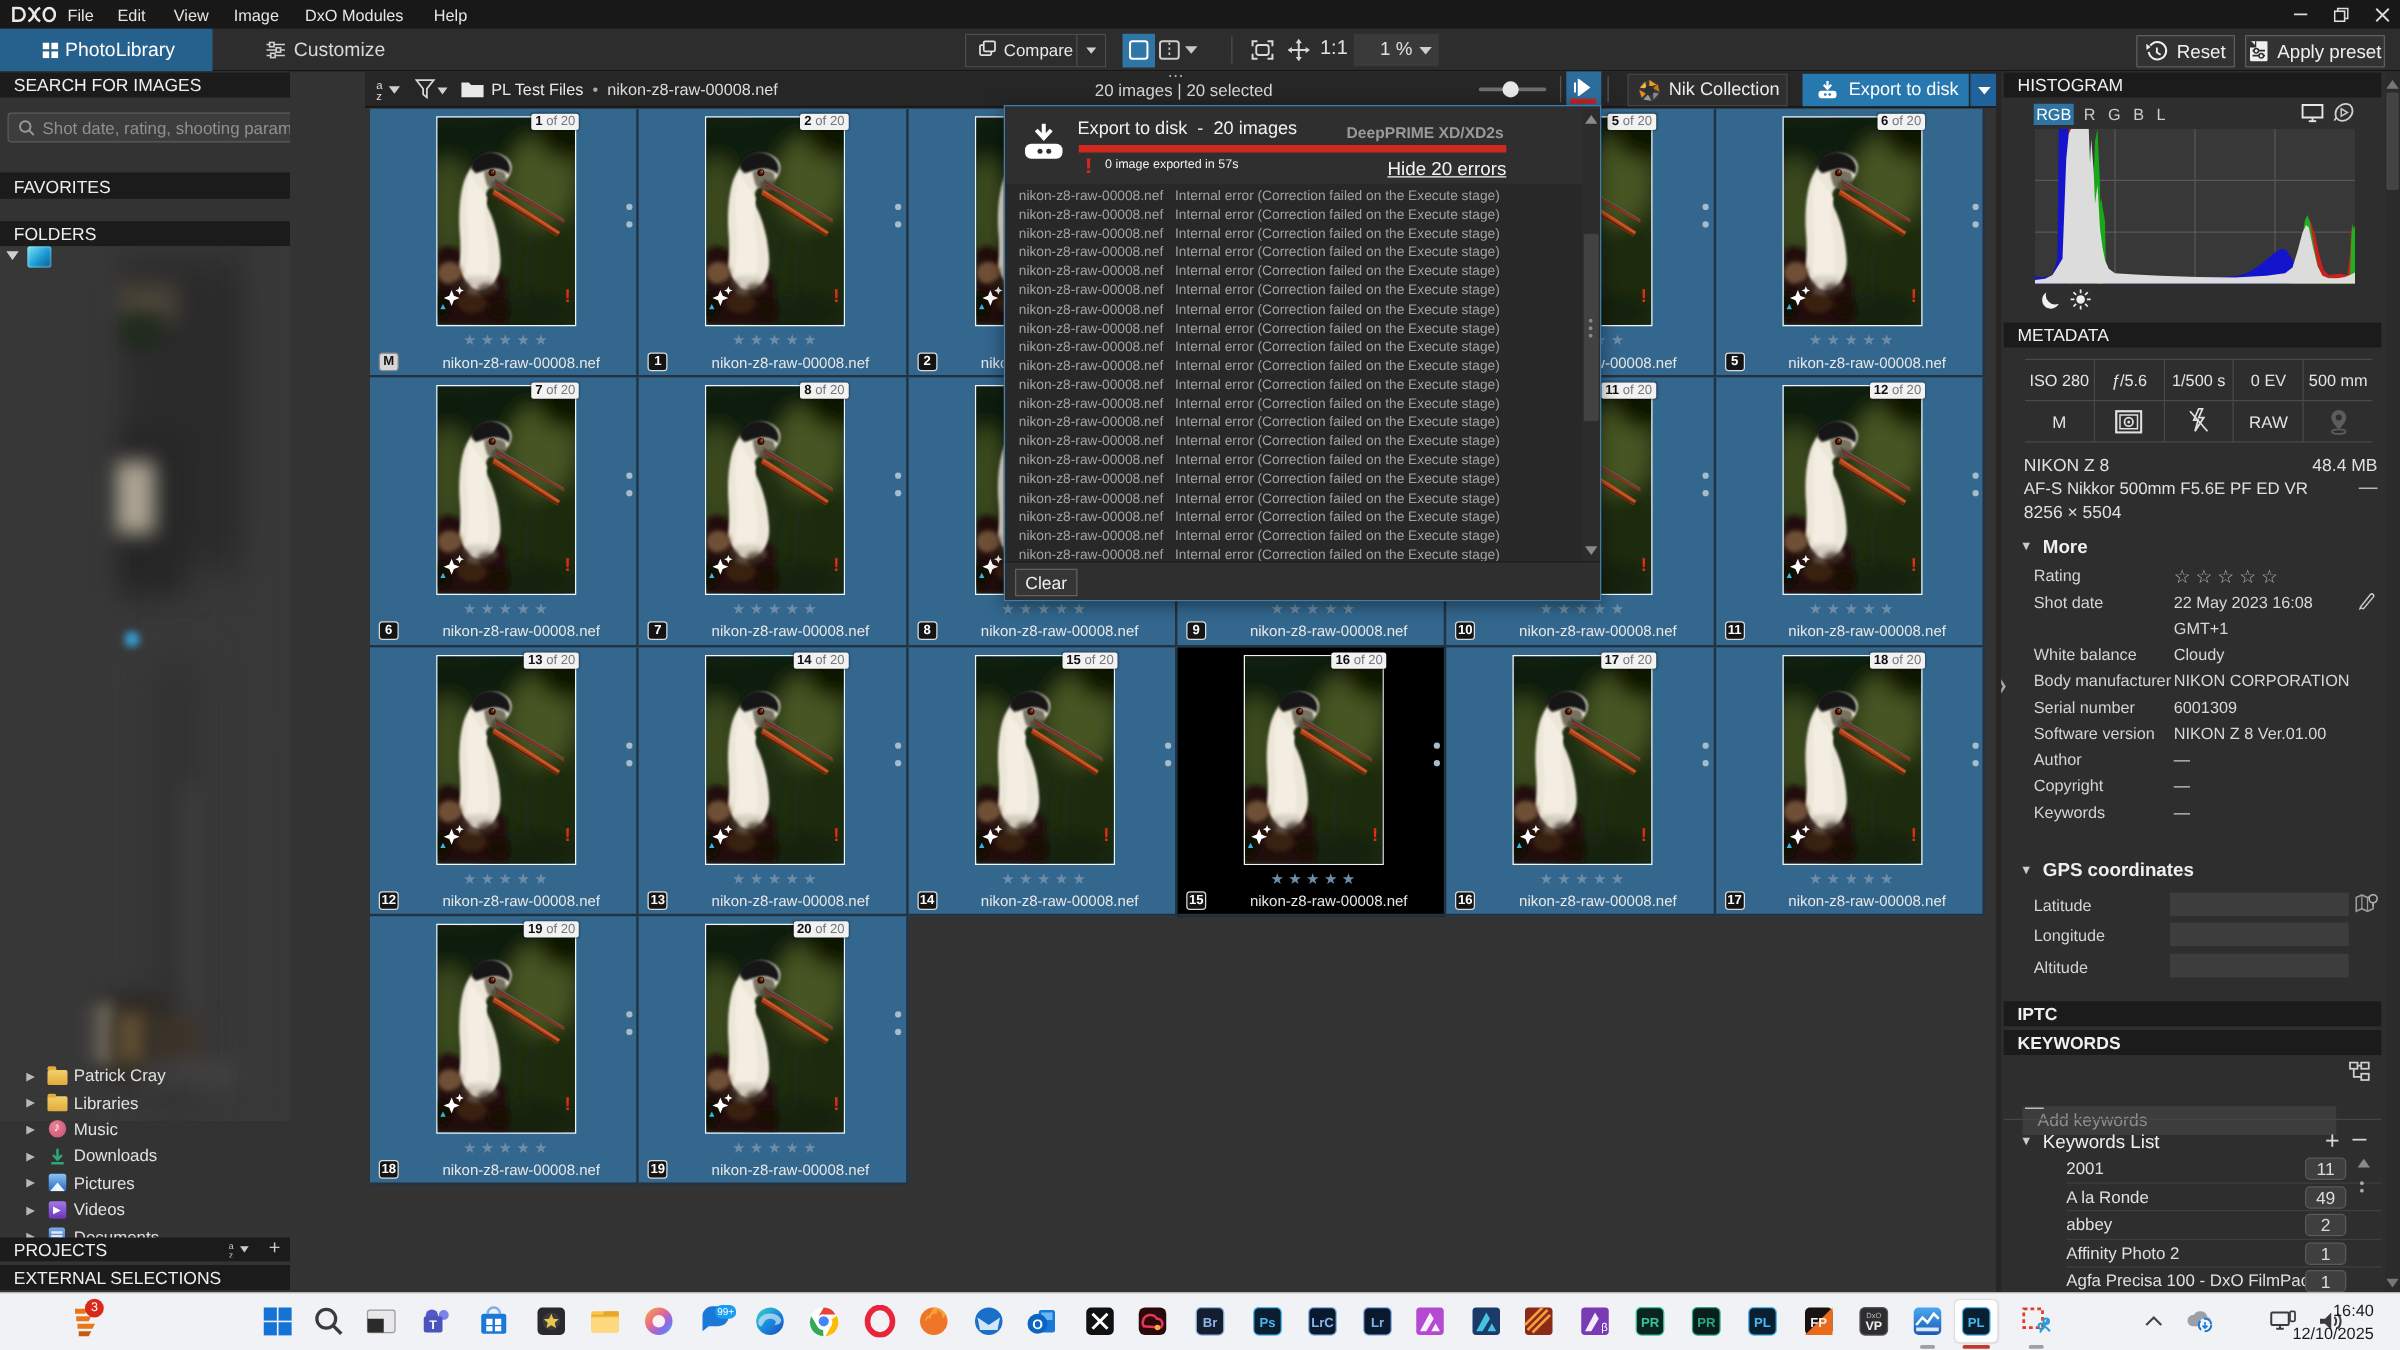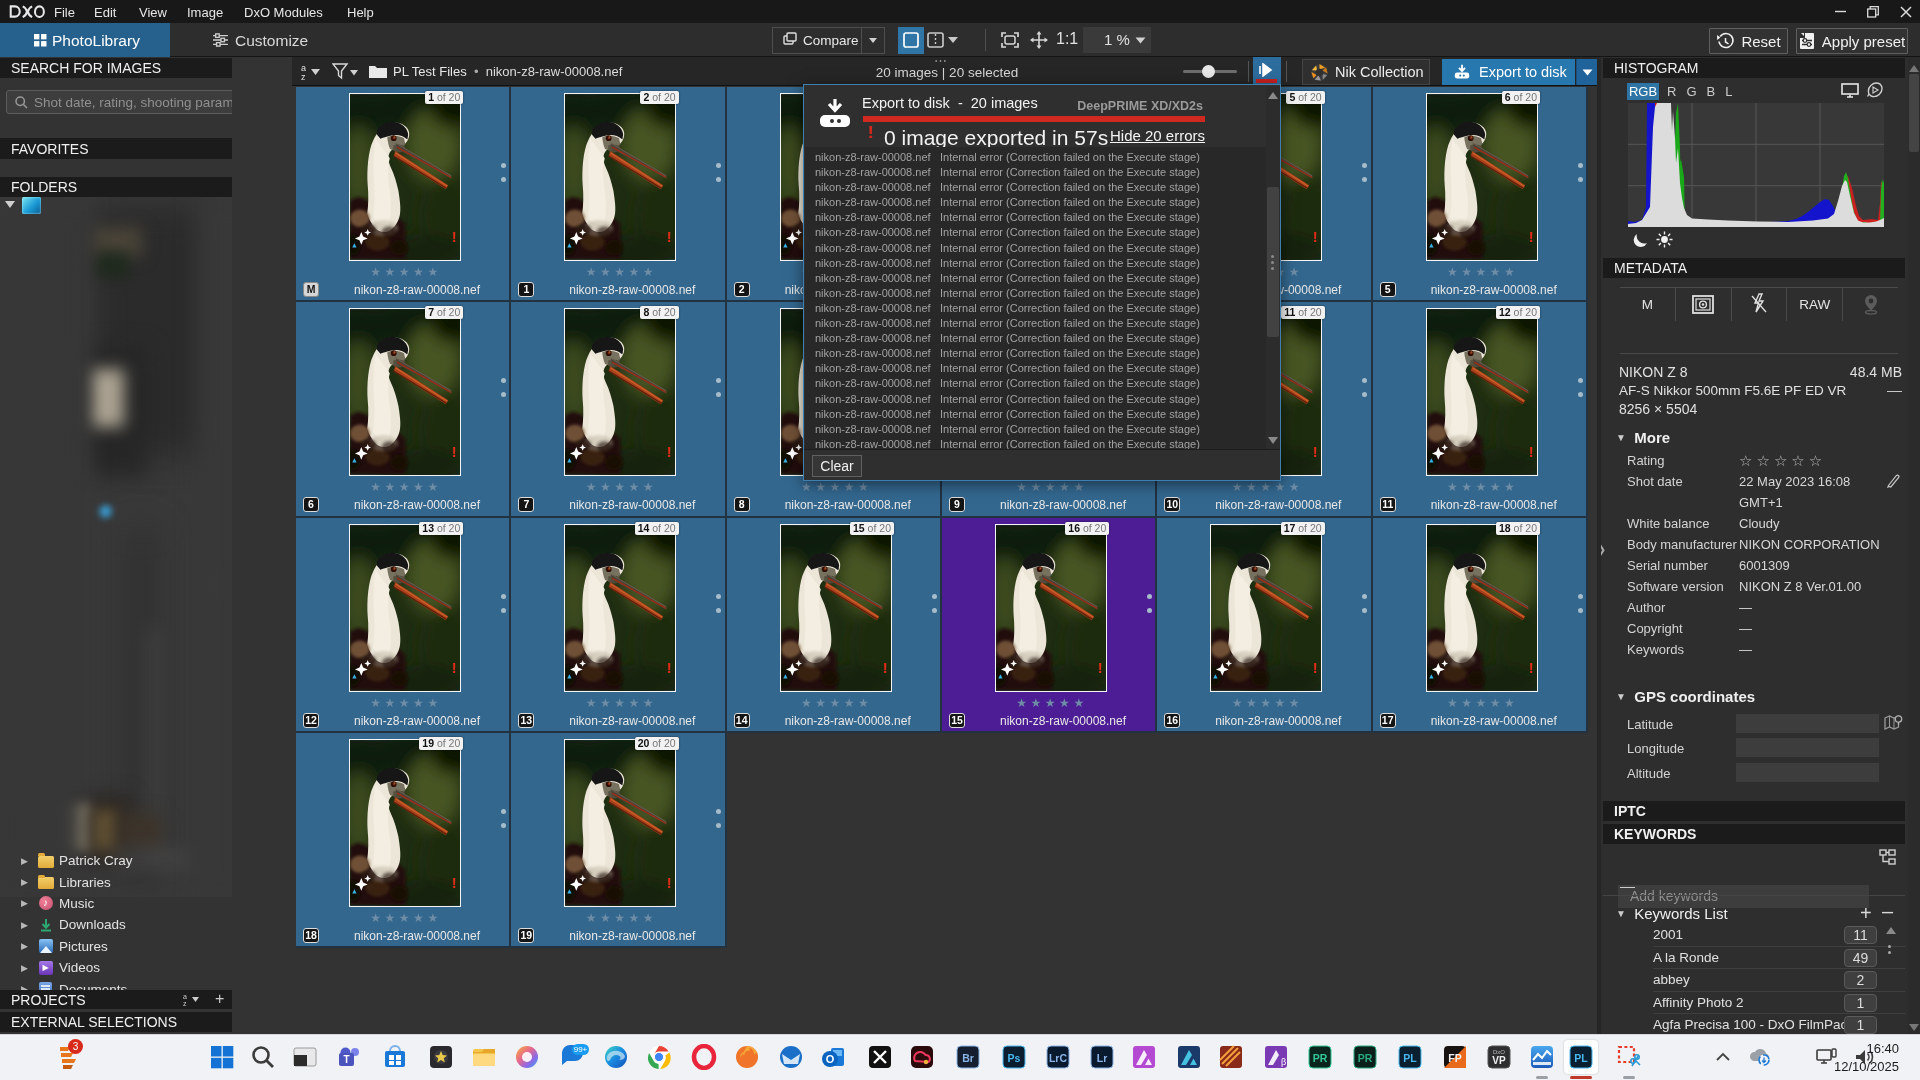--- a/index.html
+++ b/index.html
@@ -566,21 +566,21 @@
       </svg>
  <div class="cell-badge" style="right:46px;top:4px;"><b>15</b> of 20</div>
  <div class="dots2 abs" style="left:205px;top:76px;">
         <i></i>
         <i></i>
       </div>
  <div class="stars" style="left:0;top:178px;width:220px;">★★★★★</div>
  <div class="fname" style="left:26px;top:196px;width:190px;">nikon-z8-raw-00008.nef</div>
  <div class="idx-badge" style="left:7px;top:195px;">14</div>
 </div>
-<div class="abs" style="left:650.0px;top:460.7px;width:215.3px;height:215.3px;background:#4c1d95;border-right:2px solid #223240;border-bottom:2px solid #223240;">
+<div class="abs" style="left:650.0px;top:460.7px;width:215.3px;height:215.3px;background:#000000;border-right:2px solid #223240;border-bottom:2px solid #223240;">
  <svg class="abs" style="left:53px;top:6px;border:1px solid #f5f5f5;" width="112" height="168">
         <use href="#bird"></use>
       </svg>
  <div class="cell-badge" style="right:46px;top:4px;"><b>16</b> of 20</div>
  <div class="dots2 abs" style="left:205px;top:76px;">
         <i></i>
         <i></i>
       </div>
  <div class="stars" style="left:0;top:178px;width:220px;">★★★★★</div>
  <div class="fname" style="left:26px;top:196px;width:190px;">nikon-z8-raw-00008.nef</div>
@@ -643,21 +643,21 @@
  <svg class="abs" style="left:14px;top:13px" width="34" height="32" viewBox="0 0 34 32">
         <path d="M17,1 v10 M11,6 l6,6.5 l6,-6.5" stroke="#fff" stroke-width="3.2" fill="none"></path>
         <rect x="2" y="17" width="30" height="12" rx="5" fill="#fff"></rect>
         <circle cx="14" cy="23" r="2" fill="#2f2f2f"></circle>
         <circle cx="21" cy="23" r="2" fill="#2f2f2f"></circle>
       </svg>
  <div class="abs" style="left:58px;top:10px;color:#f2f2f2;font-size:14.5px;">Export to disk&nbsp; -&nbsp; 20 images</div>
  <div class="abs" style="right:77px;top:14px;color:#9a9a9a;font-size:12.5px;font-weight:bold;white-space:nowrap;">DeepPRIME XD/XD2s</div>
  <div class="abs" style="left:59px;top:31px;width:342px;height:6px;background:#d02a20;"></div>
   <div class="abs" style="left:64px;top:38px;font-size:17px;font-weight:bold;color:#d5281c;transform:scaleX(1.15);">!</div>
- <div class="abs" style="left:80px;top:41px;color:#f2f2f2;font-size:21px;">0 image exported in 57s</div>
+ <div class="abs" style="left:80px;top:41px;color:#f2f2f2;font-size:10px;">0 image exported in 57s</div>
  <div class="abs" style="left:306px;top:42px;color:#f5f5f5;font-size:15px;text-decoration:underline;">Hide 20 errors</div>
  <div class="abs" style="left:1px;top:62px;width:461px;height:302px;background:#282828;padding-top:3px;">
 <div class="errrow"><span class="f">nikon-z8-raw-00008.nef</span>Internal error (Correction failed on the Execute stage)</div>
 <div class="errrow"><span class="f">nikon-z8-raw-00008.nef</span>Internal error (Correction failed on the Execute stage)</div>
 <div class="errrow"><span class="f">nikon-z8-raw-00008.nef</span>Internal error (Correction failed on the Execute stage)</div>
 <div class="errrow"><span class="f">nikon-z8-raw-00008.nef</span>Internal error (Correction failed on the Execute stage)</div>
 <div class="errrow"><span class="f">nikon-z8-raw-00008.nef</span>Internal error (Correction failed on the Execute stage)</div>
 <div class="errrow"><span class="f">nikon-z8-raw-00008.nef</span>Internal error (Correction failed on the Execute stage)</div>
 <div class="errrow"><span class="f">nikon-z8-raw-00008.nef</span>Internal error (Correction failed on the Execute stage)</div>
 <div class="errrow"><span class="f">nikon-z8-raw-00008.nef</span>Internal error (Correction failed on the Execute stage)</div>
@@ -736,20 +736,27 @@
     </svg>
  <svg class="abs" style="left:55px;top:174px" width="17" height="17" viewBox="0 0 17 17">
       <circle cx="8.5" cy="8.5" r="3.4" fill="#f0f0f0"></circle>
       <g stroke="#f0f0f0" stroke-width="1.4">
         <path d="M8.5,0.5 v3 M8.5,13.5 v3 M0.5,8.5 h3 M13.5,8.5 h3 M2.8,2.8 l2.1,2.1 M12.1,12.1 l2.1,2.1 M14.2,2.8 l-2.1,2.1 M4.9,12.1 l-2.1,2.1"></path>
       </g>
     </svg>
  <div class="hdr" style="position:absolute;left:2px;top:201px;width:302px;height:20px;">METADATA</div>
 
  <div class="abs" style="left:19px;top:230px;width:278px;height:67px;border-top:1px solid #4a4a4a;border-bottom:1px solid #4a4a4a;">
+   <div style="display:flex;height:33px;border-bottom:1px solid #4a4a4a;color:#e4e4e4;font-size:13px;white-space:nowrap;text-align:center;line-height:33px;">
+     <div style="flex:1;border-right:1px solid #4a4a4a;">ISO 280</div>
+        <div style="flex:1;border-right:1px solid #4a4a4a;"><i>ƒ</i>/5.6</div>
+        <div style="flex:1;border-right:1px solid #4a4a4a;">1/500 s</div>
+        <div style="flex:1;border-right:1px solid #4a4a4a;">0 EV</div>
+        <div style="flex:1;">500 mm</div>
+   </div>
    <div style="display:flex;height:33px;color:#e4e4e4;font-size:13.5px;text-align:center;line-height:33px;">
      <div style="flex:1;border-right:1px solid #4a4a4a;">M</div>
      <div style="flex:1;border-right:1px solid #4a4a4a;"><svg width="22" height="19" viewBox="0 0 22 19" style="margin-top:7px">
             <rect x="1" y="1" width="20" height="17" fill="none" stroke="#e0e0e0" stroke-width="1.8"></rect>
             <rect x="4" y="4" width="14" height="11" fill="none" stroke="#e0e0e0" stroke-width="1.2"></rect>
             <circle cx="11" cy="9.5" r="3.4" fill="none" stroke="#e0e0e0" stroke-width="1.4"></circle>
             <circle cx="11" cy="9.5" r="1.2" fill="#e0e0e0"></circle>
           </svg></div>
      <div style="flex:1;border-right:1px solid #4a4a4a;"><svg width="18" height="22" viewBox="0 0 18 22" style="margin-top:5px">
             <path d="M9,1 L5,10 h3.5 L6,19 L13,8 h-4 L12,1 Z" fill="none" stroke="#e0e0e0" stroke-width="1.4"></path>

